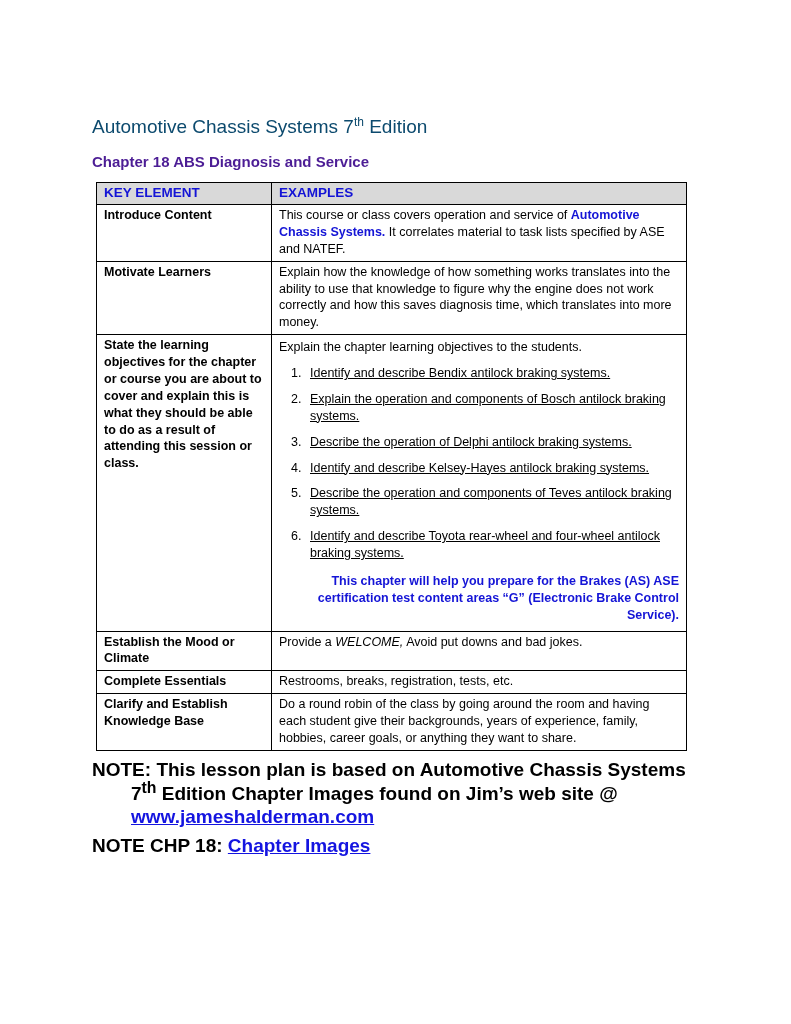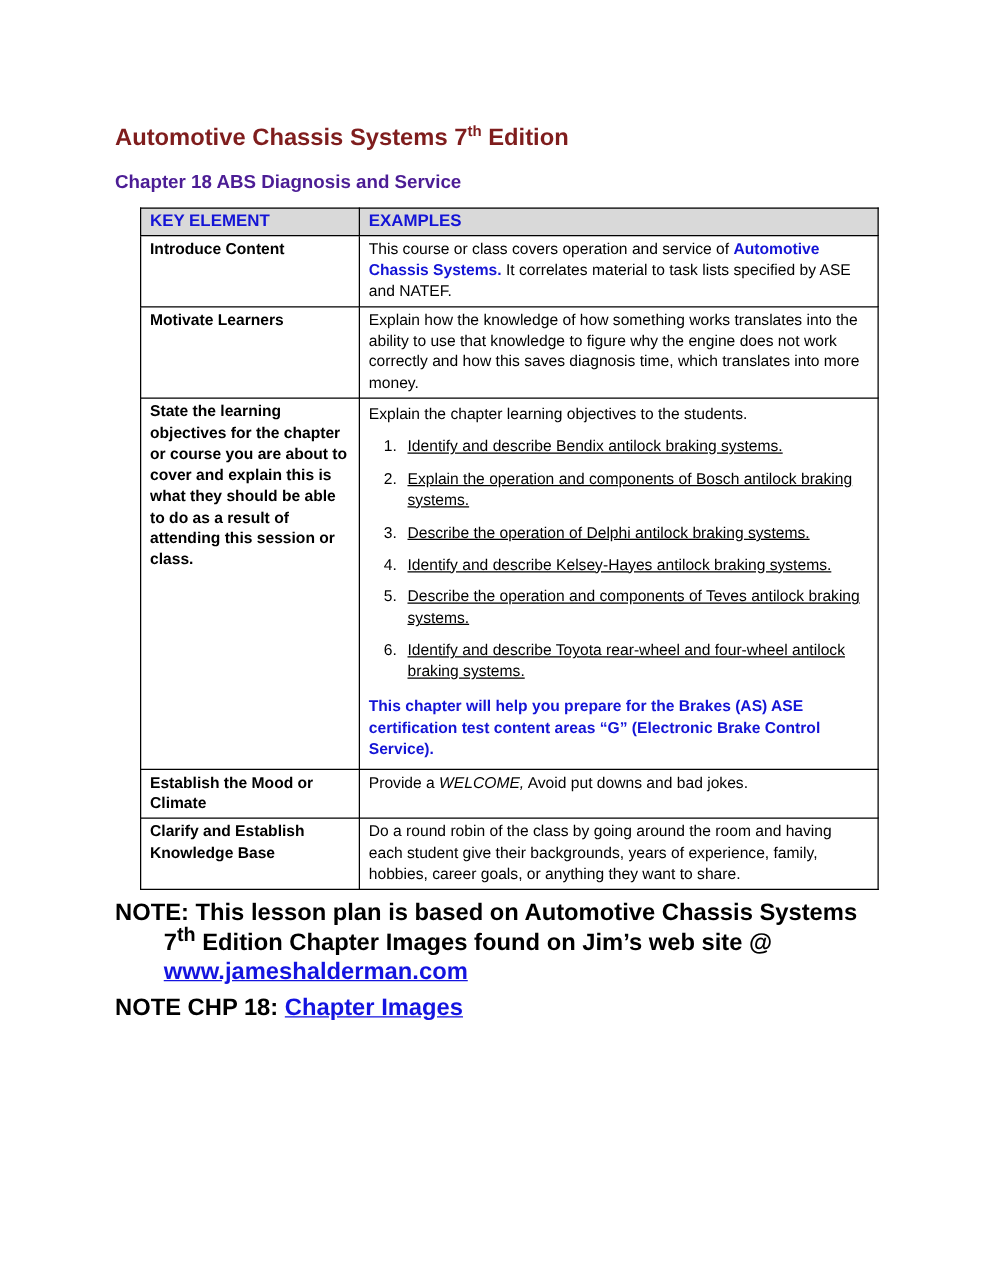--- a/index.html
+++ b/index.html
@@ -10,24 +10,24 @@
     background: #ffffff;
     font-family: "Liberation Sans", sans-serif;
     color: #000000;
   }
   .page {
     width: 791px;
     height: 1024px;
     padding: 100px 92px 0 92px;
   }
   .doc-title {
-    color: #7f1d1d;
+    color: #0c4a6e;
     font-size: 19px;
-    font-weight: bold;
-    margin: 0 0 14px 0;
+    font-weight: normal;
+    margin: 16px 0 14px 0;
     line-height: 1.2;
   }
   .doc-title sup { font-size: 12px; }
   .doc-subtitle {
     color: #4c1d95;
     font-size: 15px;
     font-weight: bold;
     margin: 0 0 11px 0;
     line-height: 1.2;
   }
@@ -35,21 +35,21 @@
     color: #1414d6;
     font-size: 15px;
     font-weight: bold;
     text-decoration: underline;
     margin: 0 0 2px 0;
     line-height: 1.2;
   }
   table.lesson-table {
     border-collapse: collapse;
     width: 591px;
-    margin-left: 20px;
+    margin-left: 4px;
     font-size: 12.5px;
     line-height: 1.35;
   }
   table.lesson-table th, table.lesson-table td {
     border: 1px solid #000000;
     padding: 2px 7px 3px 7px;
     vertical-align: top;
     text-align: left;
   }
   table.lesson-table th {
@@ -68,21 +68,21 @@
   .ex-cell .lead { margin: 2px 0 9px 0; }
   .ex-cell ol {
     margin: 0;
     padding-left: 26px;
   }
   .ex-cell ol li {
     padding-left: 5px;
     margin-bottom: 9px;
     text-decoration: underline;
   }
-  .ex-cell .cert-note { margin: 11px 0 4px 0; }
+  .ex-cell .cert-note { margin: 11px 0 4px 0; text-align: right; }
   .note-para {
     font-size: 19px;
     font-weight: bold;
     line-height: 1.25;
     margin: 7px 0 0 0;
     width: 607px;
     padding-left: 39px;
     text-indent: -39px;
   }
   .link-line {
@@ -146,20 +146,24 @@
           </ol>
           <p class="blue-bold cert-note">This chapter will help you prepare for the Brakes (AS) ASE certification test content areas “G” (Electronic Brake Control Service).</p>
         </td>
       </tr>
 
       <tr>
         <td class="key-cell">Establish the Mood or Climate</td>
         <td class="ex-cell"><span>Provide a </span><span class="italic">WELCOME,</span><span> Avoid put downs and bad jokes.</span></td>
       </tr>
 
+      <tr>
+        <td class="key-cell">Complete Essentials</td>
+        <td class="ex-cell">Restrooms, breaks, registration, tests, etc.</td>
+      </tr>
 
       <tr>
         <td class="key-cell">Clarify and Establish Knowledge Base</td>
         <td class="ex-cell">Do a round robin of the class by going around the room and having each student give their backgrounds, years of experience, family, hobbies, career goals, or anything they want to share.</td>
       </tr>
 
     </tbody>
   </table>
 
   <p class="note-para"><span>NOTE: This lesson plan is based on Automotive Chassis Systems 7</span><sup>th</sup><span> Edition Chapter Images found on Jim’s web site @ </span><a class="doc-link">www.jameshalderman.com</a></p>

